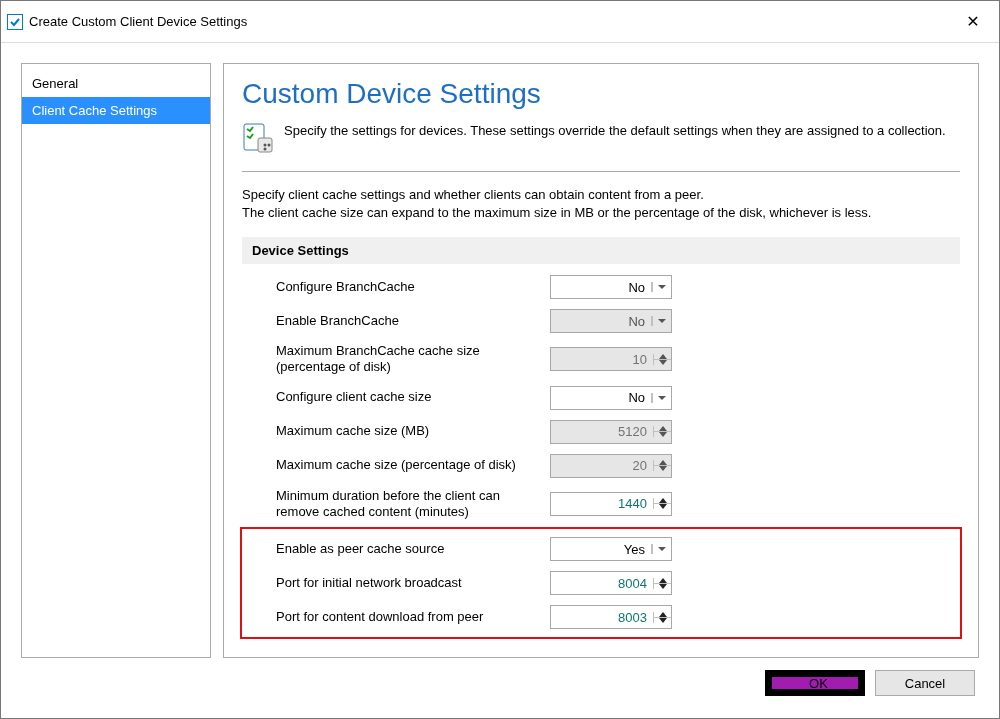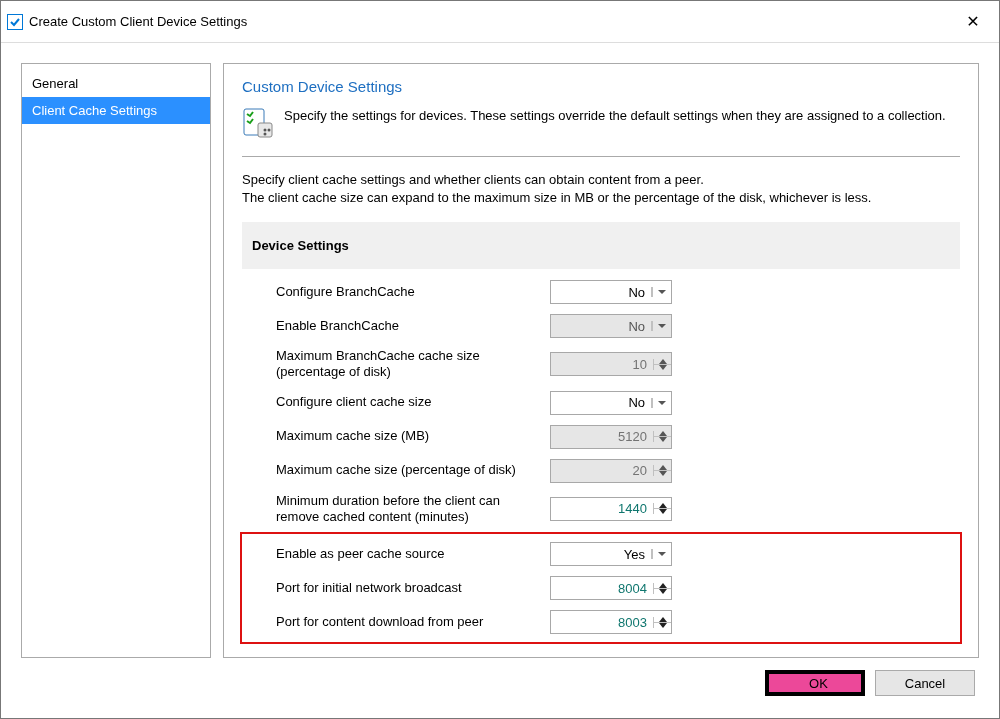--- a/index.html
+++ b/index.html
@@ -9,44 +9,44 @@
   .titlebar .icon-box { width: 16px; height: 16px; border: 1px solid #0078d7; margin-right: 6px; display: inline-flex; align-items: center; justify-content: center; }
   .titlebar .icon-box svg { width: 10px; height: 10px; }
   .titlebar .title { flex: 1; font-size: 13px; }
   .titlebar .close { width: 40px; text-align: center; font-size: 16px; color: #000; cursor: default; }
   .client { flex: 1; padding: 20px 20px 10px 20px; display: flex; flex-direction: column; }
   .panels { flex: 1; display: flex; gap: 12px; }
   .nav { width: 190px; border: 1px solid #aaa; background: #fff; padding-top: 6px; }
   .nav-item { padding: 6px 10px; cursor: default; }
   .nav-item.selected { background: #2b90ff; color: #fff; }
   .content { flex: 1; border: 1px solid #aaa; background: #fff; padding: 14px 18px 8px 18px; display: flex; flex-direction: column; }
-  .heading { color: #1e6fc1; font-size: 15px; font-weight: 400; margin-bottom: 12px; }
+  .heading { color: #1e6fc1; font-size: 28px; font-weight: 400; margin-bottom: 12px; }
   .intro-row { display: flex; align-items: flex-start; gap: 10px; padding-bottom: 14px; border-bottom: 1px solid #aaa; margin-bottom: 14px; }
   .intro-row .intro-text { line-height: 1.35; }
   .desc { line-height: 1.35; margin-bottom: 16px; }
-  .section-head { background: #f0f0f0; padding: 16px 10px; font-weight: 700; margin-bottom: 6px; }
+  .section-head { background: #f0f0f0; padding: 6px 10px; font-weight: 700; margin-bottom: 6px; }
   .settings { display: flex; flex-direction: column; }
   .row { display: flex; align-items: center; padding: 5px 0 5px 34px; }
   .row .label { width: 274px; padding-right: 8px; line-height: 1.25; }
   .row .ctrl { width: 122px; }
   .dropdown, .spinner { width: 100%; height: 24px; display: flex; align-items: center; background: #e6e6e6; border: 1px solid #a8a8a8; text-align: right; }
   .dropdown.enabled, .spinner.enabled { background: #fff; }
   .spinner.enabled .stepper svg path { fill:#222; }
   .dropdown .val { flex:1; padding: 0 6px; color:#555; }
   .dropdown.enabled .val { color:#000; }
   .dropdown .chev { width:20px; border-left:1px solid #c0c0c0; display:flex; align-items:center; justify-content:center; }
   .spinner .val { flex:1; padding: 0 6px; color:#737373; }
   .spinner.enabled .val { color:#0f766e; }
   .spinner .stepper { width:18px; border-left:1px solid #c0c0c0; display:flex; flex-direction:column; }
   .spinner .stepper div { flex:1; display:flex; align-items:center; justify-content:center; }
   .spinner .stepper div:first-child { border-bottom:1px solid #c0c0c0; }
   .highlight { border: 2px solid #d11; margin-top: 2px; padding-top:3px; padding-bottom:3px; margin-left:-2px; margin-right:-2px; }
   .footer { height: 50px; display:flex; justify-content:flex-end; align-items:center; gap:10px; padding: 0 4px; }
   .btn { width:100px; height:26px; border:1px solid #aaa; background:#e6e6e6; display:flex; align-items:center; justify-content:center; cursor:default; }
-  .btn.primary { border:4px solid #000000; background:#ec4899;padding-left:7px; }
+  .btn.primary { border:7px solid #000000; background:#a21caf;padding-left:7px; }
   svg.chev path, svg.tri path { fill:#555; }
 </style>
 </head>
 <body>
 
 <div class="window">
   <div class="titlebar">
     <span class="icon-box">
       <svg viewBox="0 0 10 10">
           <path d="M1 5 L4 8 L9 2" stroke="#0078d7" stroke-width="2" fill="none"></path>

